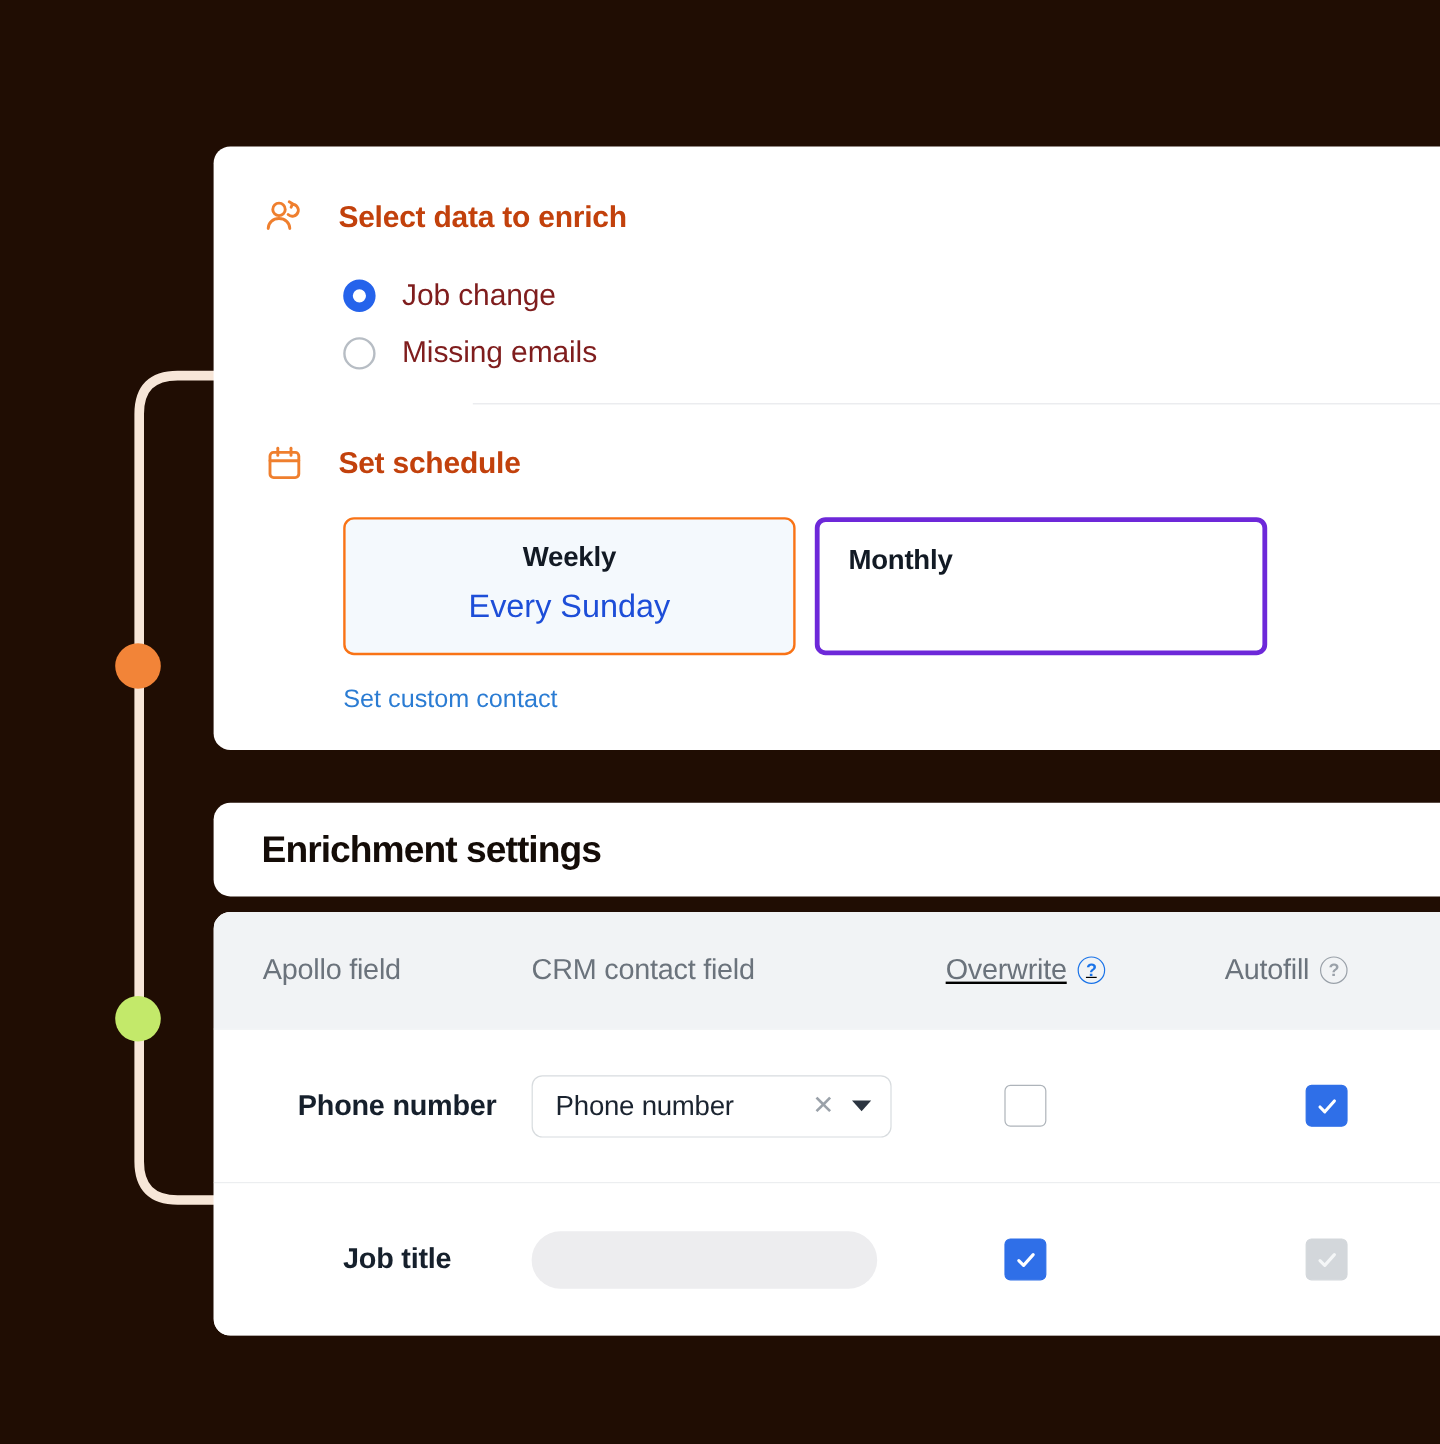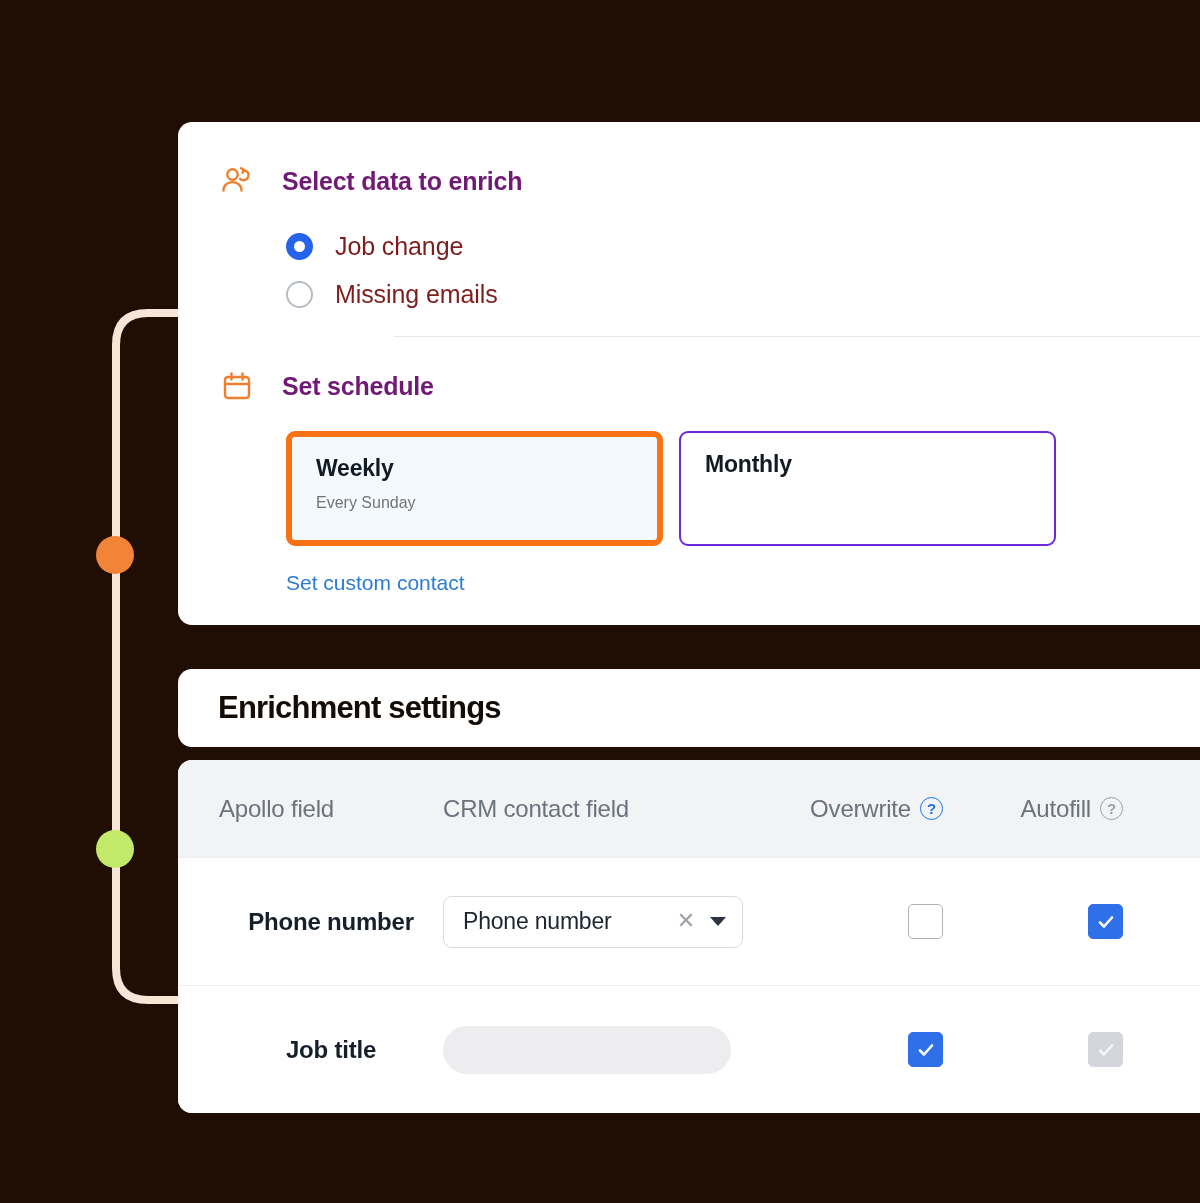--- a/index.html
+++ b/index.html
@@ -68,21 +68,21 @@
     padding: 0 40px;
   }
   .section-head {
     display: flex;
     align-items: center;
     gap: 26px;
   }
   .section-title {
     font-size: 25px;
     font-weight: bold;
-    color: #701a75;
+    color: #c2410c;
     letter-spacing: -0.2px;
   }
   .sec-icon {
     width: 38px;
     height: 38px;
     flex: 0 0 38px;
     display: flex;
     align-items: center;
     justify-content: center;
   }
@@ -125,38 +125,39 @@
   .sched-options {
     display: flex;
     gap: 16px;
     margin-top: 26px;
     padding-left: 68px;
   }
   .sched-card {
     width: 377px;
     height: 115px;
     border-radius: 9px;
-    border: 2px solid #6d28d9;
+    border: 4px solid #6d28d9;
     background: #fff;
     padding: 18px 24px;
   }
   .sched-card.selected {
-    border: 6px solid #f97316;
+    border: 2px solid #f97316;
     background: #f4f9fd;
+    text-align: center;
   }
   .sched-name {
     font-size: 23px;
     font-weight: bold;
     color: #121a24;
     letter-spacing: -0.2px;
   }
   .sched-sub {
     margin-top: 12px;
-    font-size: 16px;
-    color: #737373;
+    font-size: 27px;
+    color: #1d4ed8;
   }
   .link {
     display: inline-block;
     margin-top: 25px;
     margin-left: 68px;
     font-size: 21px;
     color: #2b7cd3;
     cursor: pointer;
   }
 
@@ -180,21 +181,21 @@
     height: 128px;
     background: #fff;
     display: flex;
     align-items: center;
     border-top: 1px solid #eceef0;
   }
   .trow:first-of-type { border-top: none; }
 
   .c1 { width: 265px; padding-left: 41px; text-align: center; }
   .c2 { width: 323px; }
-  .c3 { width: 177px; display: flex; justify-content: flex-end; }
+  .c3 { width: 177px; display: flex; justify-content: center; text-decoration: underline; }
   .c4 { width: 180px; display: flex; justify-content: flex-end; }
 
   .th {
     font-size: 24px;
     color: #6b737c;
     display: flex;
     align-items: center;
     gap: 9px;
     letter-spacing: -0.2px;
   }

